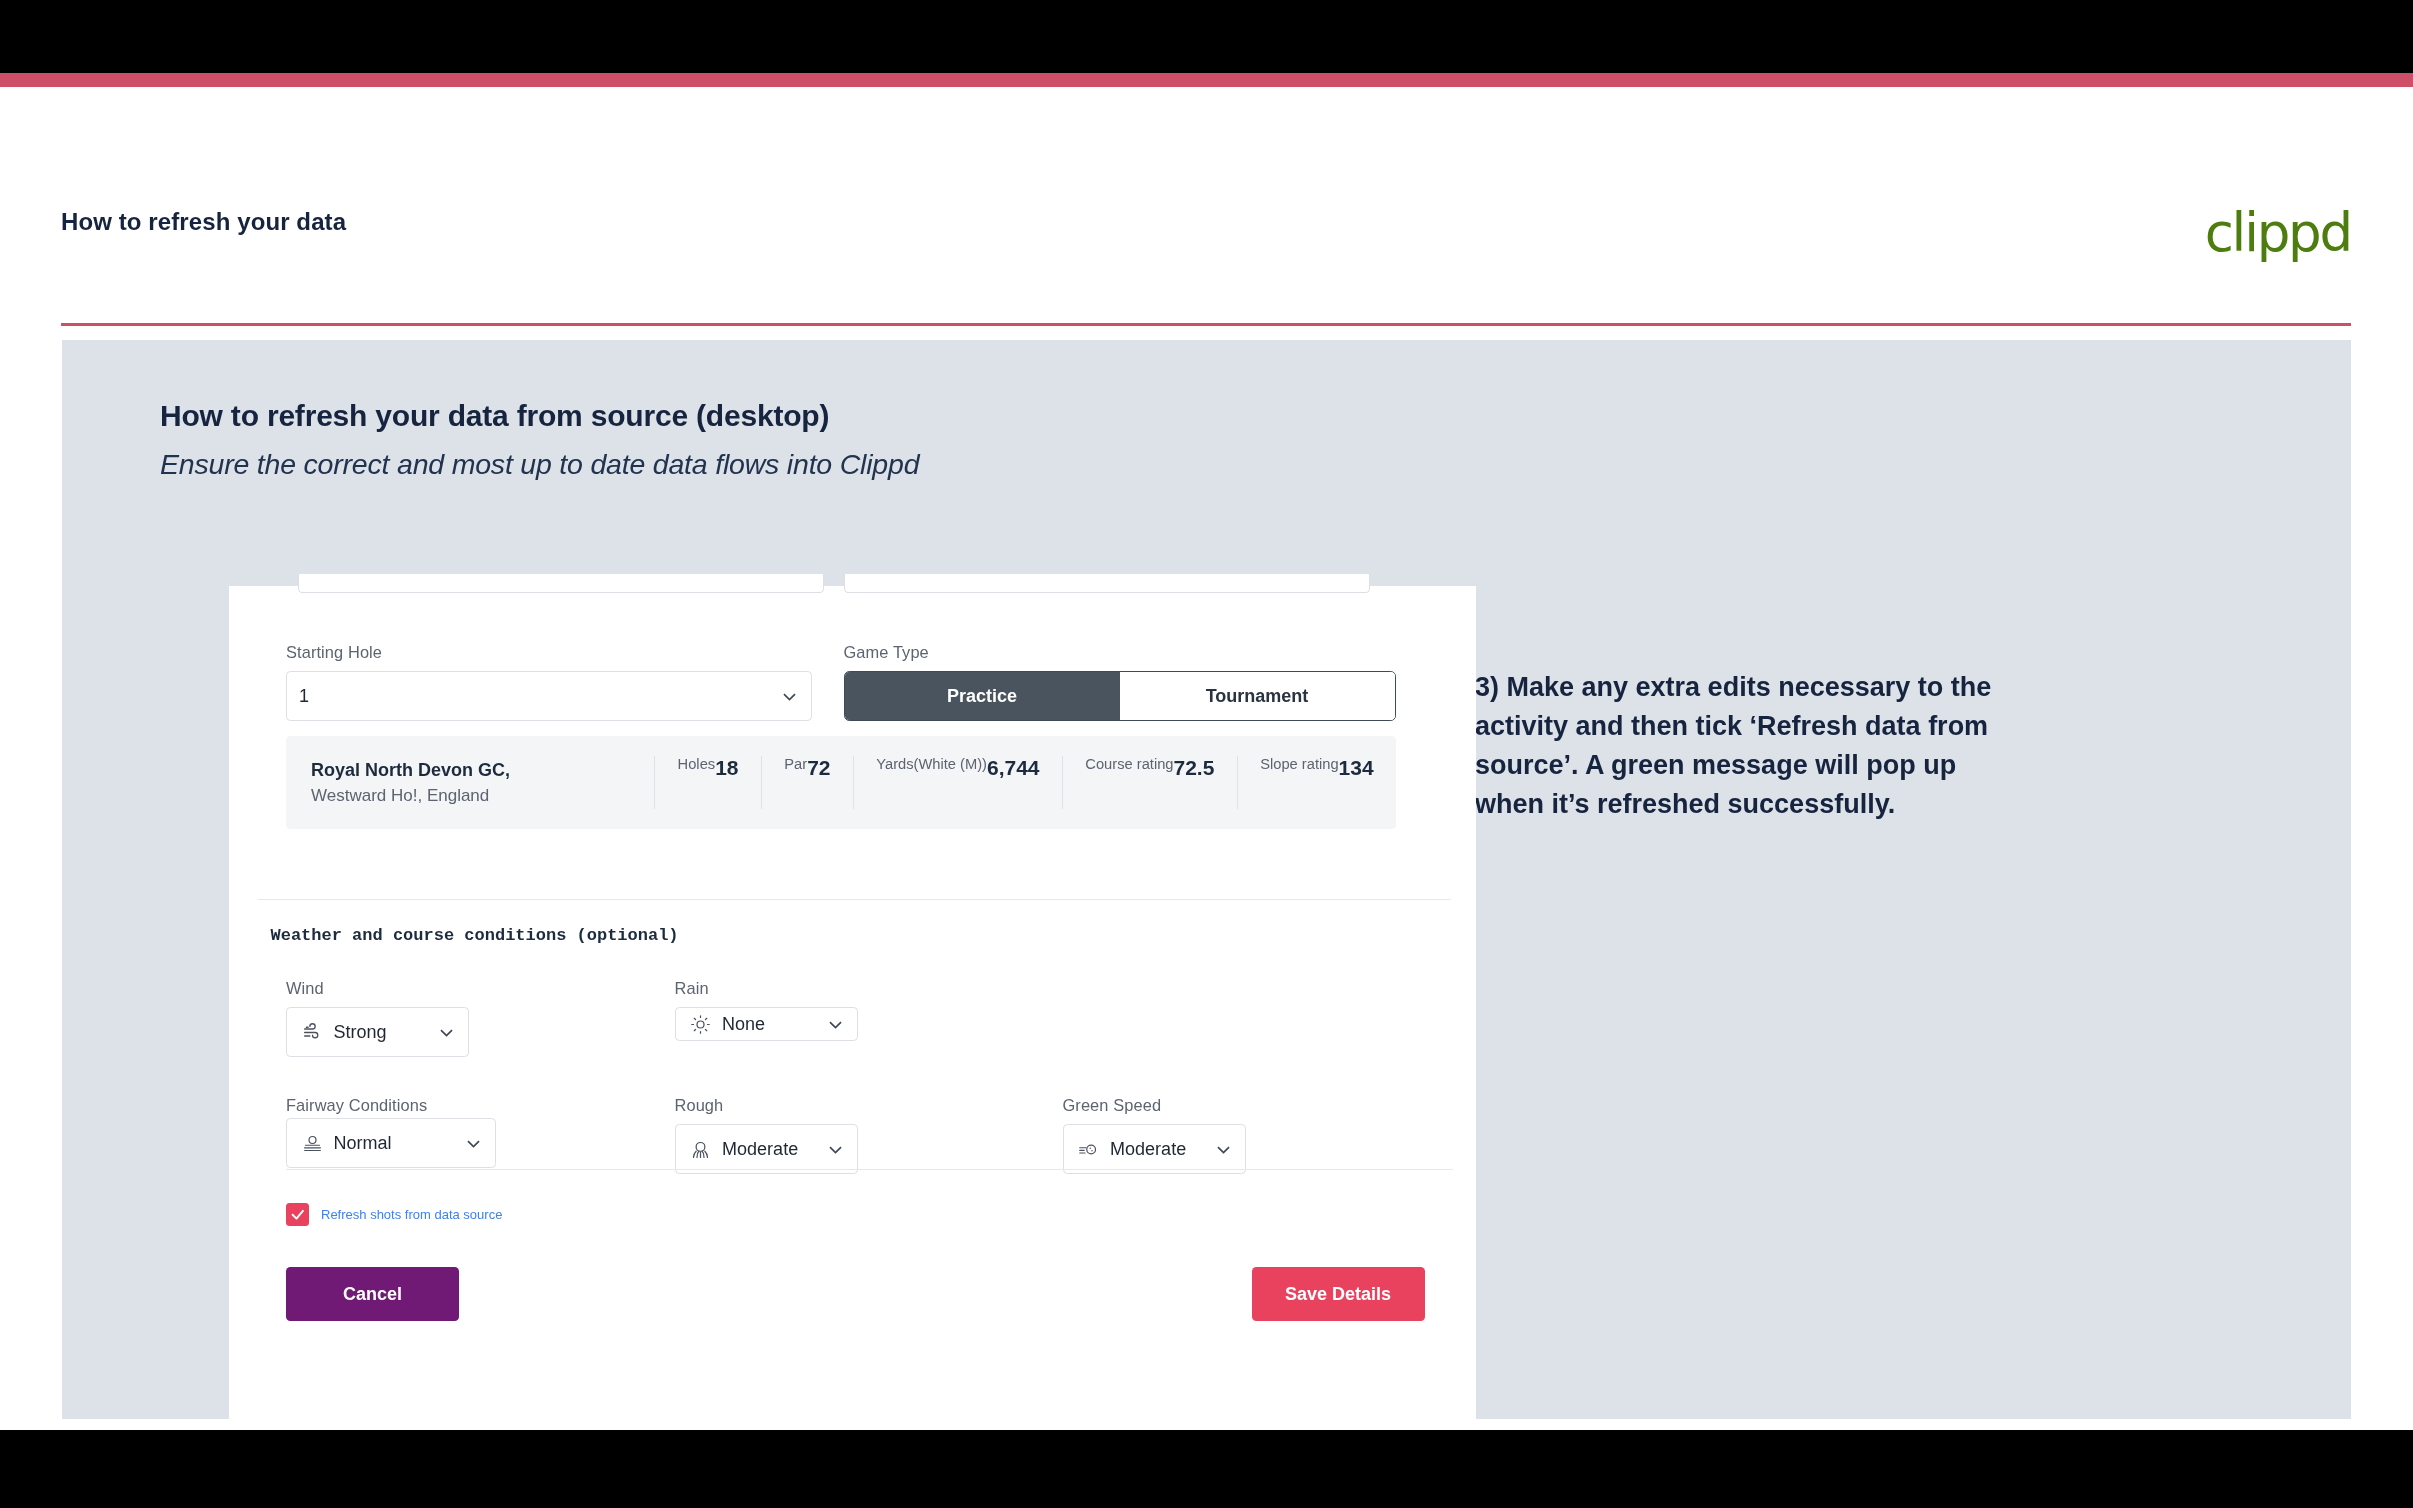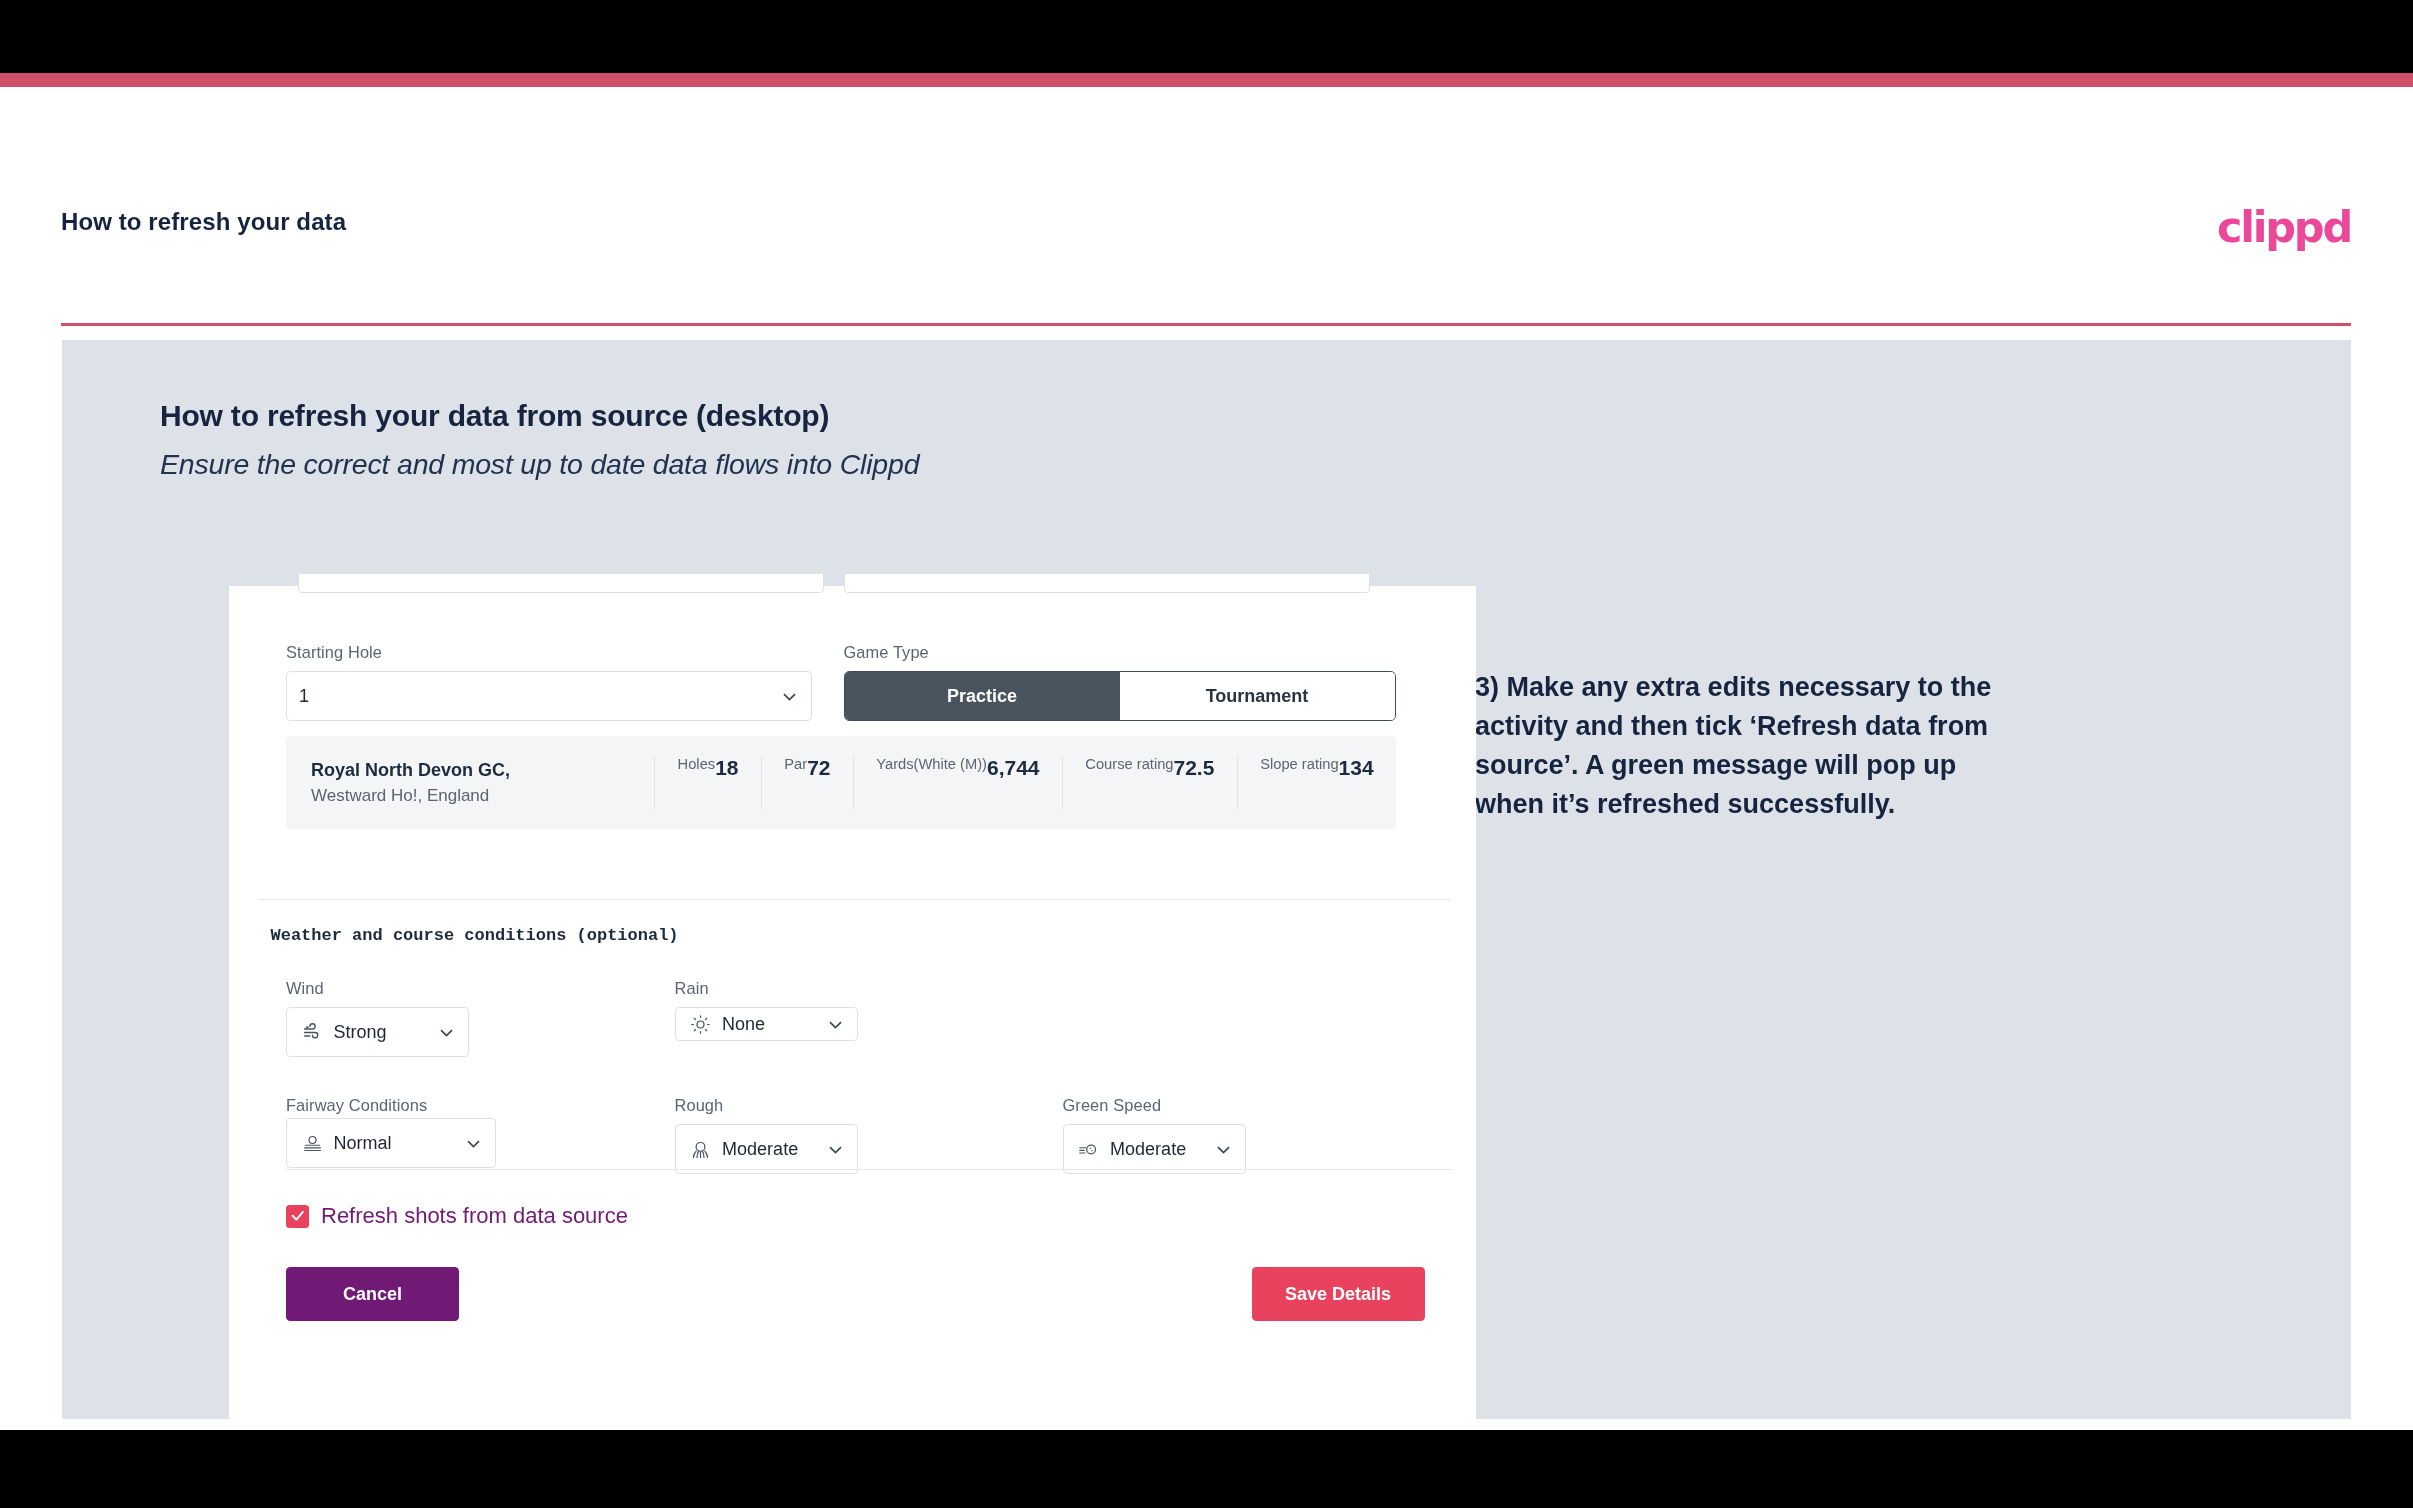--- a/index.html
+++ b/index.html
@@ -58,23 +58,23 @@
     top: 121px;
     font-size: 24px;
     font-weight: bold;
     color: #16243f;
     letter-spacing: 0.1px;
   }
   .brand-logo {
     position: absolute;
     right: 62px;
     top: 119px;
-    font-size: 43px;
-    font-weight: 700;
-    color: #ec4899;
+    font-size: 53px;
+    font-weight: 400;
+    color: #4d7c0f;
     letter-spacing: -2.2px;
     line-height: 1;
     font-family: "DejaVu Sans", sans-serif;
   }
   .header-rule {
     position: absolute;
     left: 61px;
     top: 236px;
     width: 2290px;
     height: 2.6px;
@@ -303,22 +303,22 @@
     height: 23px;
     border-radius: 3.5px;
     background: #e8425f;
     display: flex;
     align-items: center;
     justify-content: center;
     margin-right: 12px;
     flex: 0 0 auto;
   }
   .check-label {
-    font-size: 22px;
-    color: #701a75;
+    font-size: 13px;
+    color: #3b82f6;
   }
 
   
   .btn {
     position: absolute;
     display: flex;
     align-items: center;
     justify-content: center;
     border-radius: 4.3px;
     font-size: 18px;

